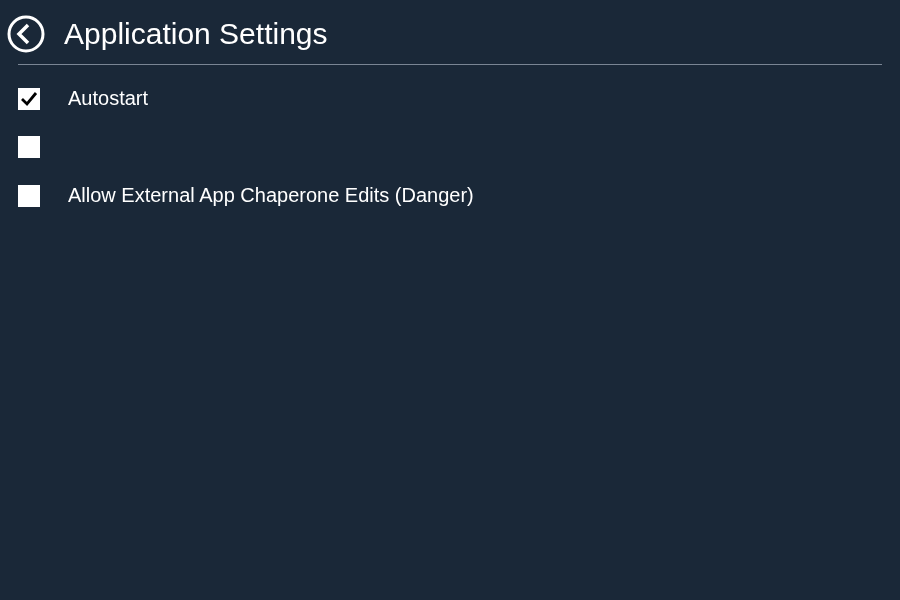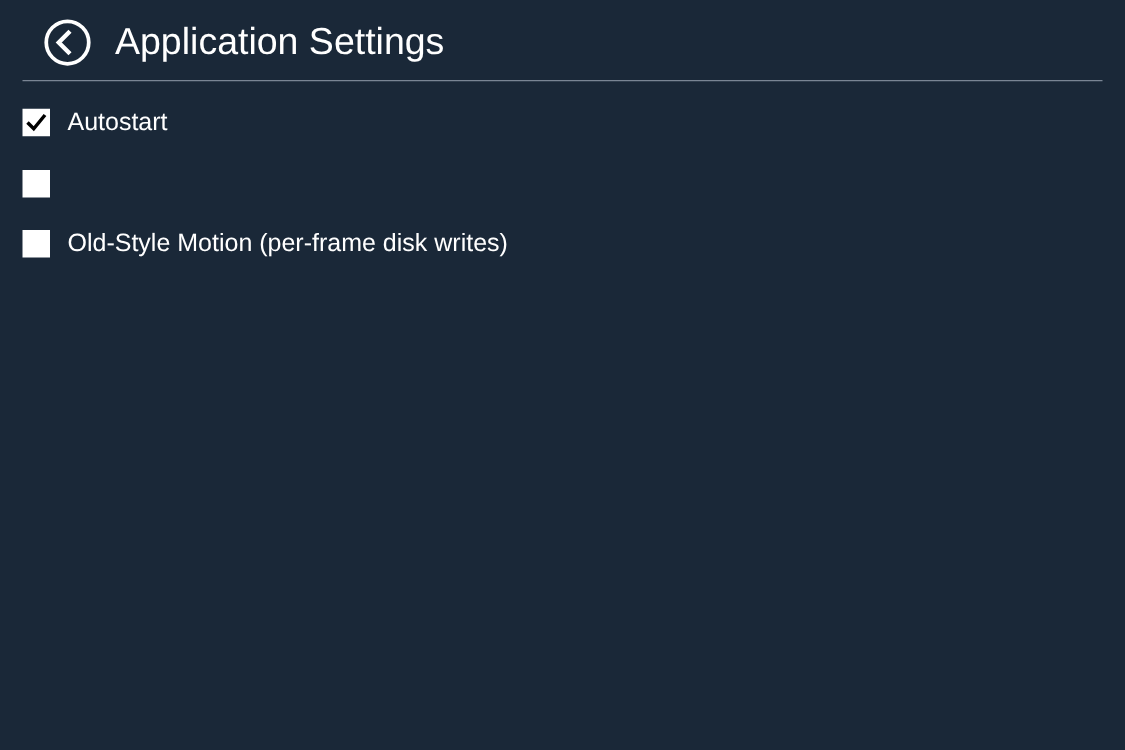--- a/index.html
+++ b/index.html
@@ -11,21 +11,21 @@
       width: 900px;
       height: 600px;
       background-color: #1a2838;
       font-family: 'Segoe UI', Tahoma, sans-serif;
       color: #ffffff;
       overflow: hidden;
     }
     .header {
       display: flex;
       align-items: center;
-      padding: 14px 18px 10px 34px;
+      padding: 14px 18px 10px 6px;
       gap: 18px;
     }
     .back-button {
       width: 40px;
       height: 40px;
       display: flex;
       align-items: center;
       justify-content: center;
       cursor: pointer;
       flex-shrink: 0;
@@ -42,21 +42,22 @@
     .divider {
       height: 1px;
       background-color: #7a8594;
       margin: 0 18px;
     }
     .content {
       padding: 22px 18px;
     }
     .checkbox-row {
       display: flex;
-      gap: 14px;
+      align-items: center;
+      gap: 28px;
       margin-bottom: 26px;
       cursor: pointer;
     }
     .checkbox {
       width: 22px;
       height: 22px;
       background-color: #ffffff;
       display: flex;
       align-items: center;
       justify-content: center;
@@ -101,21 +102,21 @@
     </div>
     <span class="checkbox-label">Autostart</span>
   </div>
 
   <div class="checkbox-row">
     <div class="checkbox">
       
     </div>
   </div>
 
-
   <div class="checkbox-row">
     <div class="checkbox">
       
     </div>
-    <span class="checkbox-label">Old-Style Motion (per-frame disk writes)</span>
+    <span class="checkbox-label">Allow External App Chaperone Edits (Danger)</span>
   </div>
+
 
 </div>
 
 </body></html>

